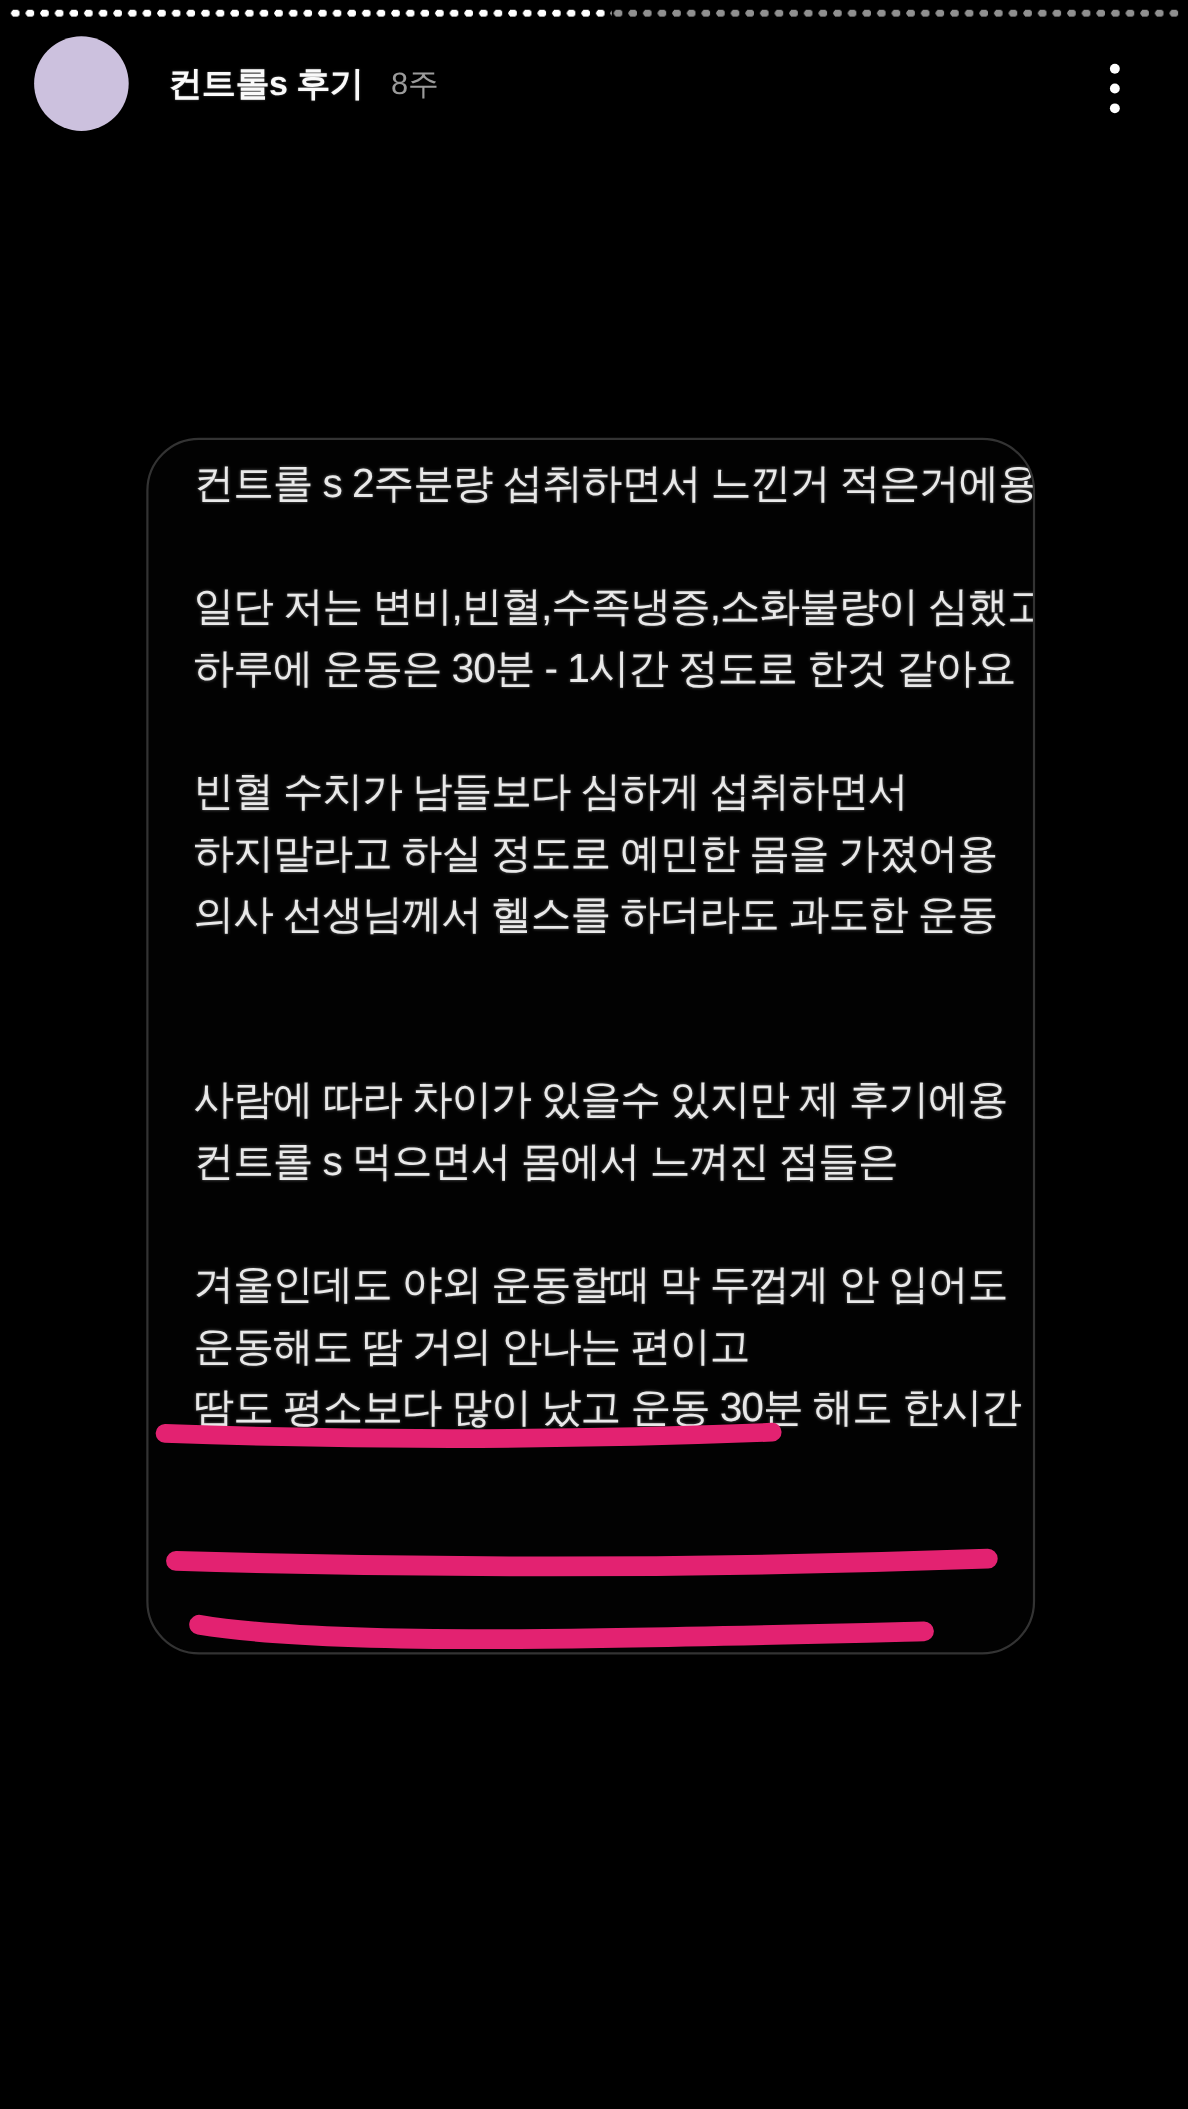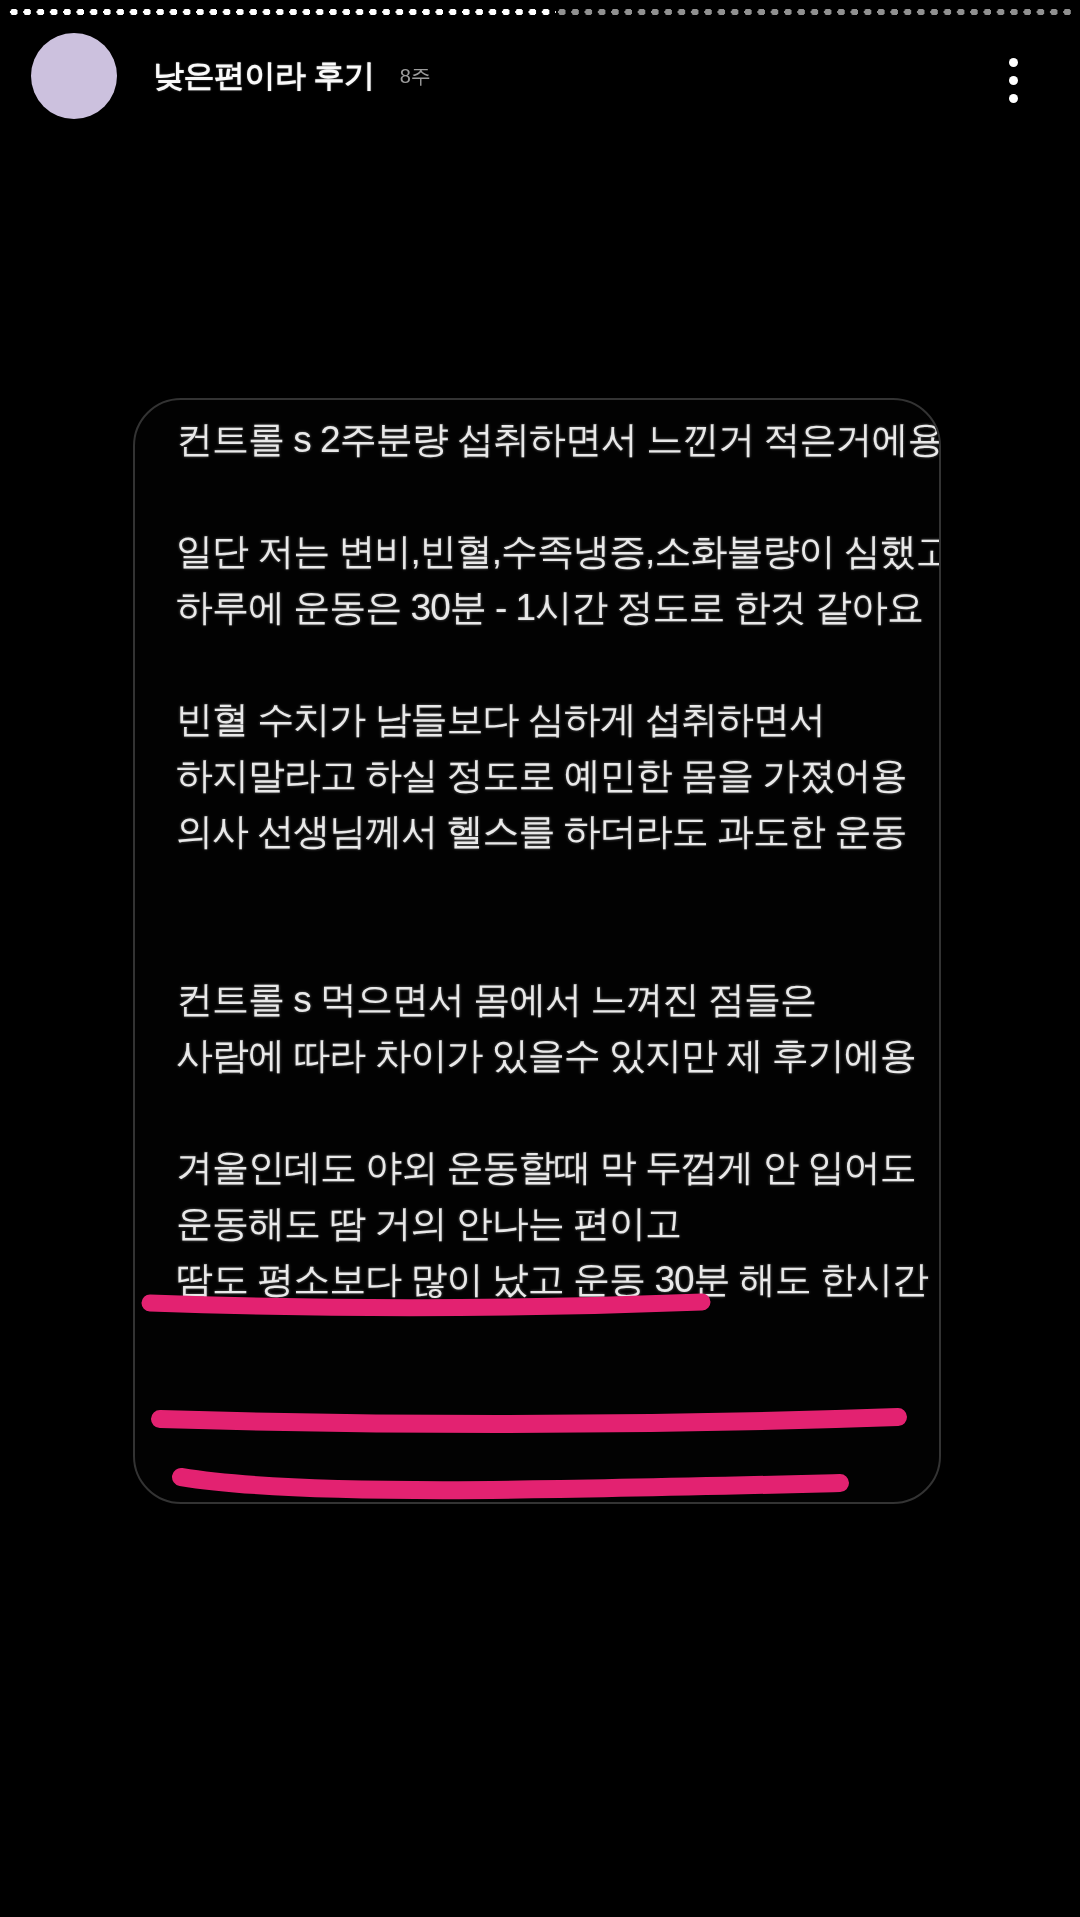--- a/index.html
+++ b/index.html
@@ -11,21 +11,21 @@
   .dots{position:absolute;top:8px;height:8px;background-repeat:repeat-x;background-size:13.3px 8px;}
   .dots-filled{left:8px;width:548px;
     background-image:radial-gradient(ellipse 4px 3.5px at 6px 4px,#ffffff 96%,rgba(255,255,255,0) 100%);}
   .dots-rest{left:556px;width:516px;
     background-image:radial-gradient(ellipse 4px 3.5px at 6px 4px,#909090 96%,rgba(144,144,144,0) 100%);}
   
   .header{position:absolute;top:33px;left:31px;width:900px;height:86px;display:flex;align-items:center;}
   .avatar{width:86px;height:86px;border-radius:50%;background:#ccc1de;flex:none;}
   .title{margin-left:36px;font-size:31px;font-weight:bold;color:#fafafa;letter-spacing:-0.5px;
     text-shadow:0 0 2px rgba(255,255,255,0.35);}
-  .timestamp{margin-left:25px;font-size:20px;color:#9b9b9b;}
+  .timestamp{margin-left:25px;font-size:28px;color:#9b9b9b;}
   .kebab{position:absolute;left:999px;top:50px;width:28px;height:60px;background:transparent;border:none;
     display:flex;align-items:center;justify-content:center;cursor:pointer;padding:0;}
   .kebab-icon{display:flex;flex-direction:column;gap:9px;}
   .kdot{width:9px;height:9px;border-radius:50%;background:#ffffff;}
   
   .card{position:absolute;left:133px;top:398px;width:804px;height:1102px;
     border:2px solid #333333;border-radius:48px;background:#020202;overflow:hidden;}
   .cardtext{position:absolute;left:41px;top:12px;width:740px;
     font-size:37px;line-height:56px;font-weight:500;color:#e9e9e9;letter-spacing:-1px;
     text-shadow:0 0 3px rgba(233,233,233,0.45);}
@@ -39,21 +39,21 @@
 
 <div class="screen">
 
   <div>
     <div class="dots dots-filled"></div>
     <div class="dots dots-rest"></div>
   </div>
 
   <div class="header">
     <div class="avatar"></div>
-    <div class="title">낮은편이라 후기</div>
+    <div class="title">컨트롤s 후기</div>
     <div class="timestamp">8주</div>
   </div>
 
   <button class="kebab">
     <span class="kebab-icon">
       <span class="kdot"></span>
         <span class="kdot"></span>
         <span class="kdot"></span>
     </span>
   </button>
@@ -63,22 +63,22 @@
       <div class="ln">컨트롤 s 2주분량 섭취하면서 느낀거 적은거에용!</div>
       <div class="sp"></div>
       <div class="ln">일단 저는 변비,빈혈,수족냉증,소화불량이 심했고</div>
       <div class="ln">하루에 운동은 30분 - 1시간 정도로 한것 같아요</div>
       <div class="sp"></div>
       <div class="ln">빈혈 수치가 남들보다 심하게 섭취하면서</div>
       <div class="ln">하지말라고 하실 정도로 예민한 몸을 가졌어용</div>
       <div class="ln">의사 선생님께서 헬스를 하더라도 과도한 운동</div>
       <div class="sp"></div>
       <div class="sp"></div>
+      <div class="ln">사람에 따라 차이가 있을수 있지만 제 후기에용</div>
       <div class="ln">컨트롤 s 먹으면서 몸에서 느껴진 점들은</div>
-      <div class="ln">사람에 따라 차이가 있을수 있지만 제 후기에용</div>
       <div class="sp"></div>
       <div class="ln">겨울인데도 야외 운동할때 막 두껍게 안 입어도</div>
       <div class="ln">운동해도 땀 거의 안나는 편이고</div>
       <div class="ln">땀도 평소보다 많이 났고 운동 30분 해도 한시간</div>
     </div>
   </div>
 
   <svg class="strokes" width="1080" height="1917" viewBox="0 0 1080 1917">
     <path d="M150 1303 Q420 1313 702 1302" fill="none" stroke-width="17" stroke-linecap="round" stroke="#e32271"></path>
     <path d="M160 1419 Q530 1430 898 1417" fill="none" stroke-width="18" stroke-linecap="round" stroke="#e32271"></path>

